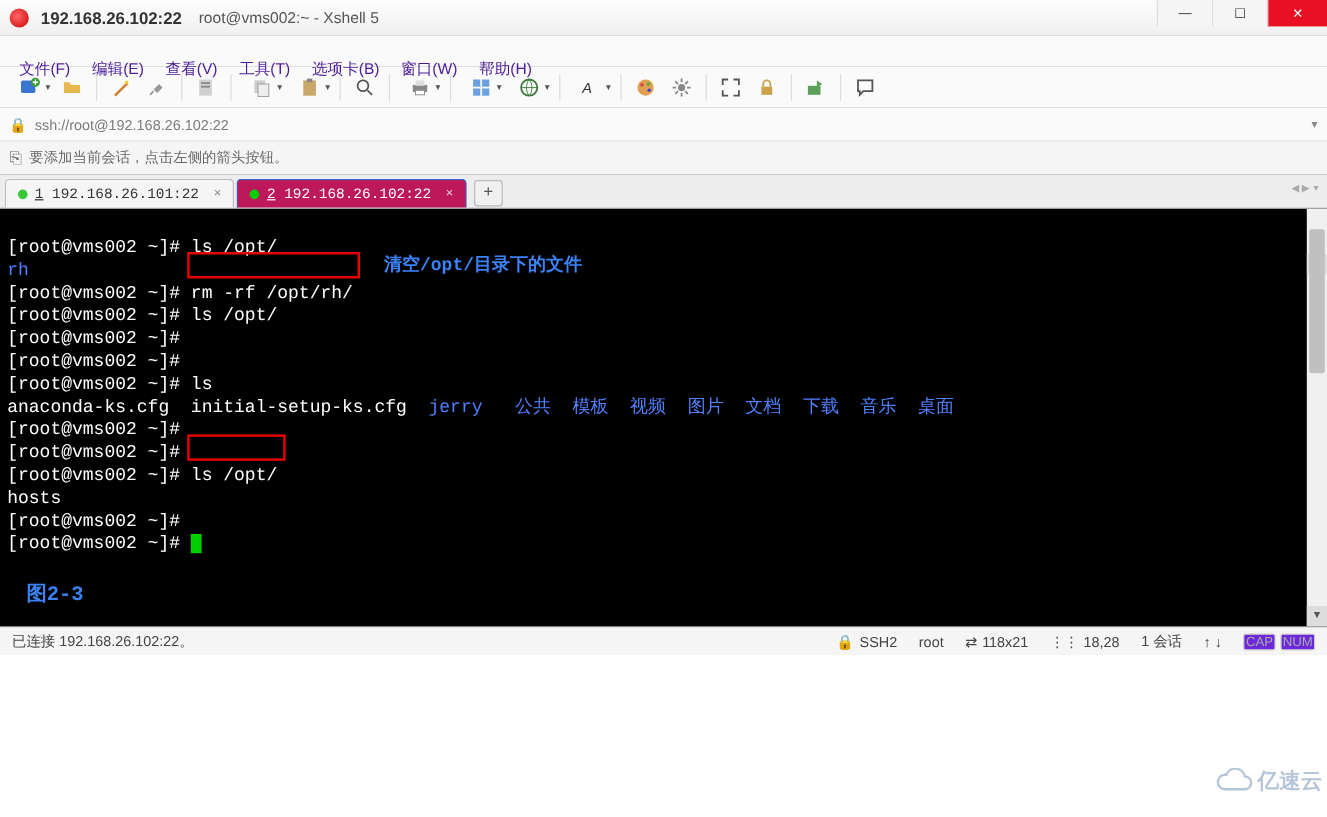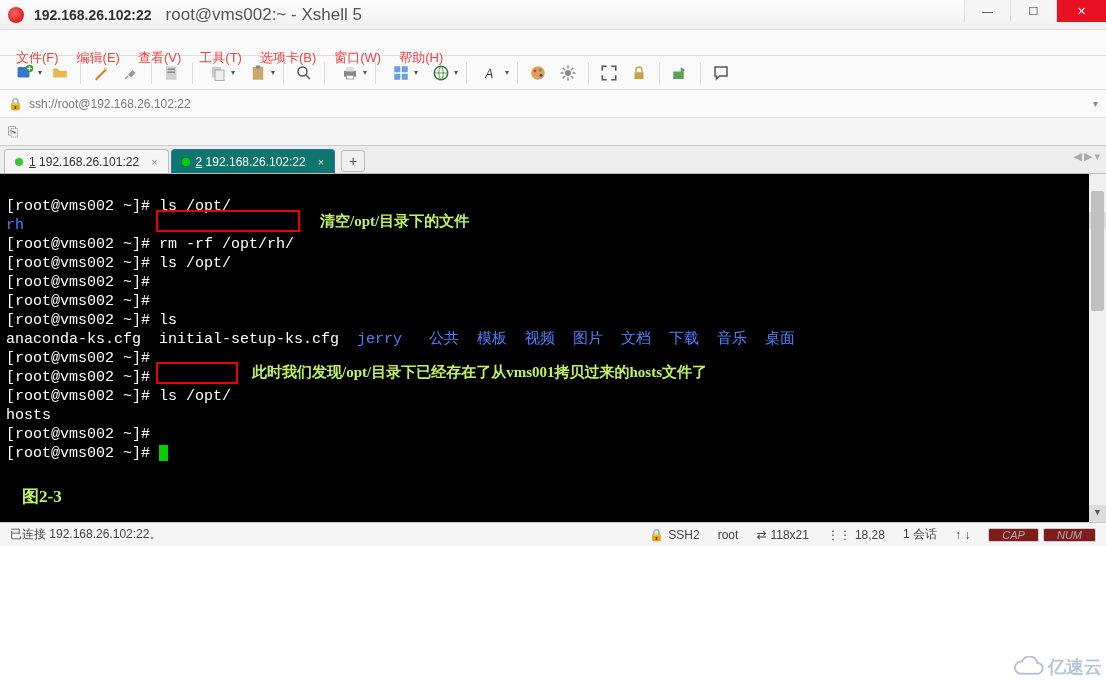--- a/index.html
+++ b/index.html
@@ -1,68 +1,68 @@
 <!DOCTYPE html>
 <html><head>
   <meta charset="utf-8">
   <style>
     * { margin: 0; padding: 0; box-sizing: border-box; }
     body { font-family: "Microsoft YaHei", Tahoma, sans-serif; font-size: 12px; background: #fff; width: 1106px; height: 681px; overflow: hidden; position: relative; }
 
     .titlebar { height: 30px; background: linear-gradient(#fdfdfd, #f0f0f0); border-bottom: 1px solid #ddd; display: flex; align-items: center; padding-left: 8px; position: relative; }
     .titlebar .app-icon { width: 16px; height: 16px; background: radial-gradient(circle at 40% 40%, #f66, #c00); border-radius: 50%; margin-right: 10px; }
     .titlebar .title-ip { font-weight: bold; font-size: 14px; color: #333; margin-right: 14px; }
-    .titlebar .title-extra { font-size: 17px; color: #555; }
+    .titlebar .title-extra { font-size: 13px; color: #555; }
     .winbtns { position: absolute; right: 0; top: 0; display: flex; }
     .winbtn { width: 46px; height: 22px; display: flex; align-items: center; justify-content: center; font-size: 11px; color: #333; border-left: 1px solid #ddd; background: #f5f5f5; }
     .winbtn.close { background: #e81123; color: #fff; width: 50px; }
 
     .menubar { height: 26px; display: flex; align-items: center; padding-left: 10px; gap: 6px; border-bottom: 1px solid #e0e0e0; background: #fafafa; }
-    .menubar span { padding: 3px 6px; color: #ef4444; font-size: 13px; margin-top: 31px; }
+    .menubar span { padding: 3px 6px; color: #4c1d95; font-size: 13px; margin-top: 31px; }
 
     .toolbar { height: 34px; display: flex; align-items: center; padding-left: 6px; gap: 2px; border-bottom: 1px solid #e0e0e0; background: #fafafa; }
     .tbtn { width: 28px; height: 26px; display: flex; align-items: center; justify-content: center; border-radius: 3px; position: relative; }
     .tbtn.wdrop { width: 38px; }
     .tbtn .drop { position: absolute; right: 2px; font-size: 8px; color: #555; }
     .tsep { width: 1px; height: 22px; background: #ddd; margin: 0 4px; }
     svg.ico { width: 18px; height: 18px; }
 
     .addrbar { height: 28px; display: flex; align-items: center; padding: 0 8px; gap: 6px; border-bottom: 1px solid #e0e0e0; background: #fafafa; color: #7a7a7a; font-size: 12px; }
     .addrbar .lock { font-size: 12px; }
     .addrbar .drop2 { margin-left: auto; color: #888; font-size: 10px; }
 
     .hintbar { height: 28px; display: flex; align-items: center; padding: 0 8px; gap: 6px; border-bottom: 1px solid #ccc; background: #f5f5f5; color: #6a6a6a; font-size: 12px; }
     .hintbar .arrow-icon { font-size: 13px; }
 
-    .tabbar { height: 28px; background: #ededed; display: flex; align-items: flex-end; padding-left: 4px; border-bottom: 1px solid #bbb; position: relative; }
+    .tabbar { height: 28px; background: #ededed; display: flex; align-items: flex-end; padding-left: 4px; border-bottom: 1px solid #bbb; position: relative; font-family: Liberation Mono, monospace; }
     .tab { height: 24px; padding: 0 10px; display: flex; align-items: center; gap: 6px; border: 1px solid #bbb; border-bottom: none; border-top-left-radius: 4px; border-top-right-radius: 4px; background: #f5f5f5; margin-right: 2px; font-size: 12px; color: #333; }
     .tab .dot { width: 8px; height: 8px; border-radius: 50%; }
     .tab .x { font-size: 11px; color: #888; margin-left: 6px; }
-    .tab.active { background: #0f766e; color: #fff; border-color: #2a6fcf; }
+    .tab.active { background: #be185d; color: #fff; border-color: #2a6fcf; }
     .tab.active .x { color: #ddd; }
     .tab u { text-decoration: underline; }
     .tabadd { width: 24px; height: 22px; border: 1px solid #bbb; border-radius: 3px; background: #f0f0f0; display: flex; align-items: center; justify-content: center; font-size: 14px; color: #555; margin-left: 4px; margin-bottom: 1px; }
     .tabnav { position: absolute; right: 6px; top: 4px; display: flex; gap: 2px; color: #aaa; font-size: 11px; }
 
     .terminal { position: relative; background: #000; color: #fff; font-family: "Consolas","Courier New",monospace; font-size: 15px; line-height: 19px; padding: 4px 6px; height: 348px; white-space: pre; overflow: hidden; }
     .terminal .scroll { position: absolute; right: 0; top: 0; bottom: 0; width: 17px; background: #f0f0f0; }
     .terminal .scroll .sbtn { height: 17px; background: #ddd; display: flex; align-items: center; justify-content: center; font-size: 9px; color: #555; }
     .terminal .scroll .thumb { position: absolute; top: 17px; left: 2px; right: 2px; height: 120px; background: #c0c0c0; border-radius: 2px; }
     .blue { color: #5080ff; }
     .cursor { display: inline-block; width: 9px; height: 16px; background: #00d000; vertical-align: middle; }
 
     .redbox { position: absolute; border: 2px solid #e00; }
-    .redtext { position: absolute; color: #bef264; font-family: Liberation Serif, serif; font-weight: bold; font-size: 15px; }
+    .redtext { position: absolute; color: #3b82f6; font-family: Liberation Mono, monospace; font-weight: bold; font-size: 15px; }
 
     .statusbar { height: 24px; background: #f5f5f5; border-top: 1px solid #ccc; display: flex; align-items: center; padding: 0 10px; font-size: 12px; color: #444; }
     .statusbar .seg { margin-left: 18px; display: flex; align-items: center; gap: 4px; }
     .statusbar .spacer { flex: 1; }
-    .statusbar .cap { font-size: 11px; background: #7f1d1d; border: 1px solid #ccc; padding: 0 13px; border-radius: 2px; color: #aaa; font-style: italic; }
-
-    .watermark { position: absolute; right: 4px; bottom: 2px; display: flex; align-items: center; gap: 4px; color: #b7c5d8; font-size: 18px; font-weight: bold; }
+    .statusbar .cap { font-size: 11px; background: #6d28d9; border: 1px solid #ccc; padding: 0 1px; border-radius: 2px; color: #aaa; }
+
+    .watermark { position: absolute; right: 4px; bottom: 18px; display: flex; align-items: center; gap: 4px; color: #b7c5d8; font-size: 18px; font-weight: bold; }
     .watermark .cloud { width: 32px; height: 22px; }
   </style>
 </head>
 <body>
 
 <div class="titlebar">
   <div class="app-icon"></div>
   <span class="title-ip">192.168.26.102:22</span>
   <span class="title-extra">root@vms002:~ - Xshell 5</span>
   <div class="winbtns">
@@ -215,20 +215,21 @@
 </div>
 
 <div class="addrbar">
   <span class="lock">🔒</span>
   <span>ssh://root@192.168.26.102:22</span>
   <span class="drop2">▾</span>
 </div>
 
 <div class="hintbar">
   <span class="arrow-icon">⎘</span>
+  <span>要添加当前会话，点击左侧的箭头按钮。</span>
 </div>
 
 <div class="tabbar">
   <div class="tab">
     <span class="dot" style="background:#39c639"></span>
     <span><u>1</u> <span>192.168.26.101:22</span></span>
     <span class="x">×</span>
   </div>
   <div class="tab active">
     <span class="dot" style="background:#00d000"></span>
@@ -255,21 +256,20 @@
 <span>[root@vms002 ~]#</span>
 <span>[root@vms002 ~]#</span>
 <span>[root@vms002 ~]#</span> <span>ls /opt/</span>
 <span>hosts</span>
 <span>[root@vms002 ~]#</span>
 <span>[root@vms002 ~]#</span> <span class="cursor"></span>
 
   <div class="redbox" style="left:156px; top:36px; width:144px; height:22px;"></div>
   <div class="redtext" style="left:320px; top:38px;">清空/opt/目录下的文件</div>
   <div class="redbox" style="left:156px; top:188px; width:82px; height:22px;"></div>
-  <div class="redtext" style="left:252px; top:189px;">此时我们发现/opt/目录下已经存在了从vms001拷贝过来的hosts文件了</div>
   <div class="redtext" style="left:10px; bottom:16px; font-size:17px;margin-left:12px;">图2-3</div>
 
   <div class="scroll">
     <div class="sbtn">▲</div>
     <div class="thumb"></div>
     <div class="sbtn" style="position:absolute;bottom:0;left:0;right:0;">▼</div>
   </div>
 </div>
 
 <div class="statusbar">

